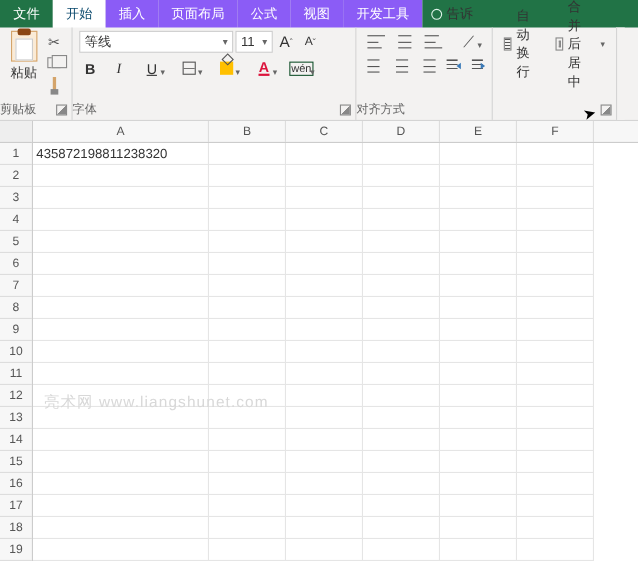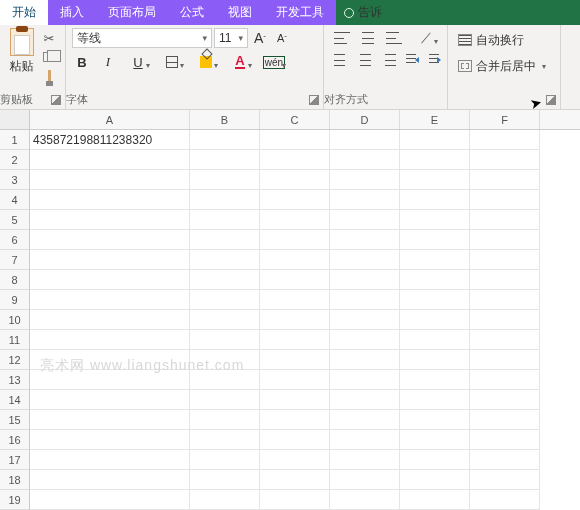--- a/index.html
+++ b/index.html
@@ -53,21 +53,21 @@
 .al-icon.t span:first-child{width:100%}.al-icon.t span:nth-child(2){width:60%}.al-icon.t span:last-child{width:80%}
 .al-icon.m span{width:80%;margin:0 auto}
 .al-icon.b span:first-child{width:80%}.al-icon.b span:nth-child(2){width:60%}.al-icon.b span:last-child{width:100%}
 .al-icon.l span{width:80%}.al-icon.c span{width:80%;margin:0 auto}.al-icon.r span{width:80%;margin-left:auto}
 .ind{width:14px;height:12px;position:relative;cursor:pointer}
 .ind::before{content:"";position:absolute;left:0;top:0;width:10px;height:12px;background:repeating-linear-gradient(#555 0 1px,transparent 1px 4px)}
 .ind::after{content:"";position:absolute;right:0;top:3px;width:0;height:0;border-top:3px solid transparent;border-bottom:3px solid transparent}
 .ind.dec::after{border-right:4px solid #3a7ab8}
 .ind.inc::after{border-left:4px solid #3a7ab8}
 .rot{font-size:14px;color:#555}
-.wrapg{display:flex;flex-direction:column;gap:6px;padding-top:2px}
+.wrapg{display:flex;flex-direction:row;gap:6px;padding-top:2px}
 .wbtn{display:flex;align-items:center;gap:4px;cursor:pointer;height:20px;padding:0 4px}
 .wbtn .wi{width:14px;height:12px;border:1px solid #888;background:repeating-linear-gradient(#555 0 1px,transparent 1px 3px)}
 .wbtn .mi{width:14px;height:12px;border:1px solid #888;position:relative}
 .wbtn .mi::after{content:"";position:absolute;inset:2px;border:1px dashed #888}
 .grid{display:flex;height:400px}
 .rh{width:30px;background:#f7f7f7;border-right:1px solid #ccc}
 .corner{height:20px;border-bottom:1px solid #ccc;background:#eee}
 .rhc{height:20px;border-bottom:1px solid #ddd;text-align:center;line-height:20px;color:#555;font-size:11px}
 .cols{flex:1;overflow:hidden}
 .ch{display:flex;height:20px;background:#f7f7f7;border-bottom:1px solid #ccc}
@@ -78,20 +78,21 @@
 .cell{border-right:1px solid #e5e5e5;border-bottom:1px solid #e5e5e5;padding:0 3px;line-height:20px;white-space:nowrap}
 .cell.A{width:160px}.cell.o{width:70px}
 .wm{position:absolute;left:40px;top:357px;font-size:14px;color:#d8d8d8;letter-spacing:1px}
 .cursor{position:absolute;top:95px;left:530px;font-size:14px;color:#000;transform:rotate(-15deg)}
 .edge{width:8px;background:#f3f2f1;border-left:1px solid #d4d4d4}
 </style>
 </head>
 <body>
 
 <div class="tabs">
+  <div class="tab file">文件</div>
   <div class="tab active">开始</div>
   <div class="tab normal">插入</div>
   <div class="tab normal">页面布局</div>
   <div class="tab normal">公式</div>
   <div class="tab normal">视图</div>
   <div class="tab normal">开发工具</div>
   <div class="tell">
       <span class="bulb"></span>
       <span>告诉</span>
     </div>

